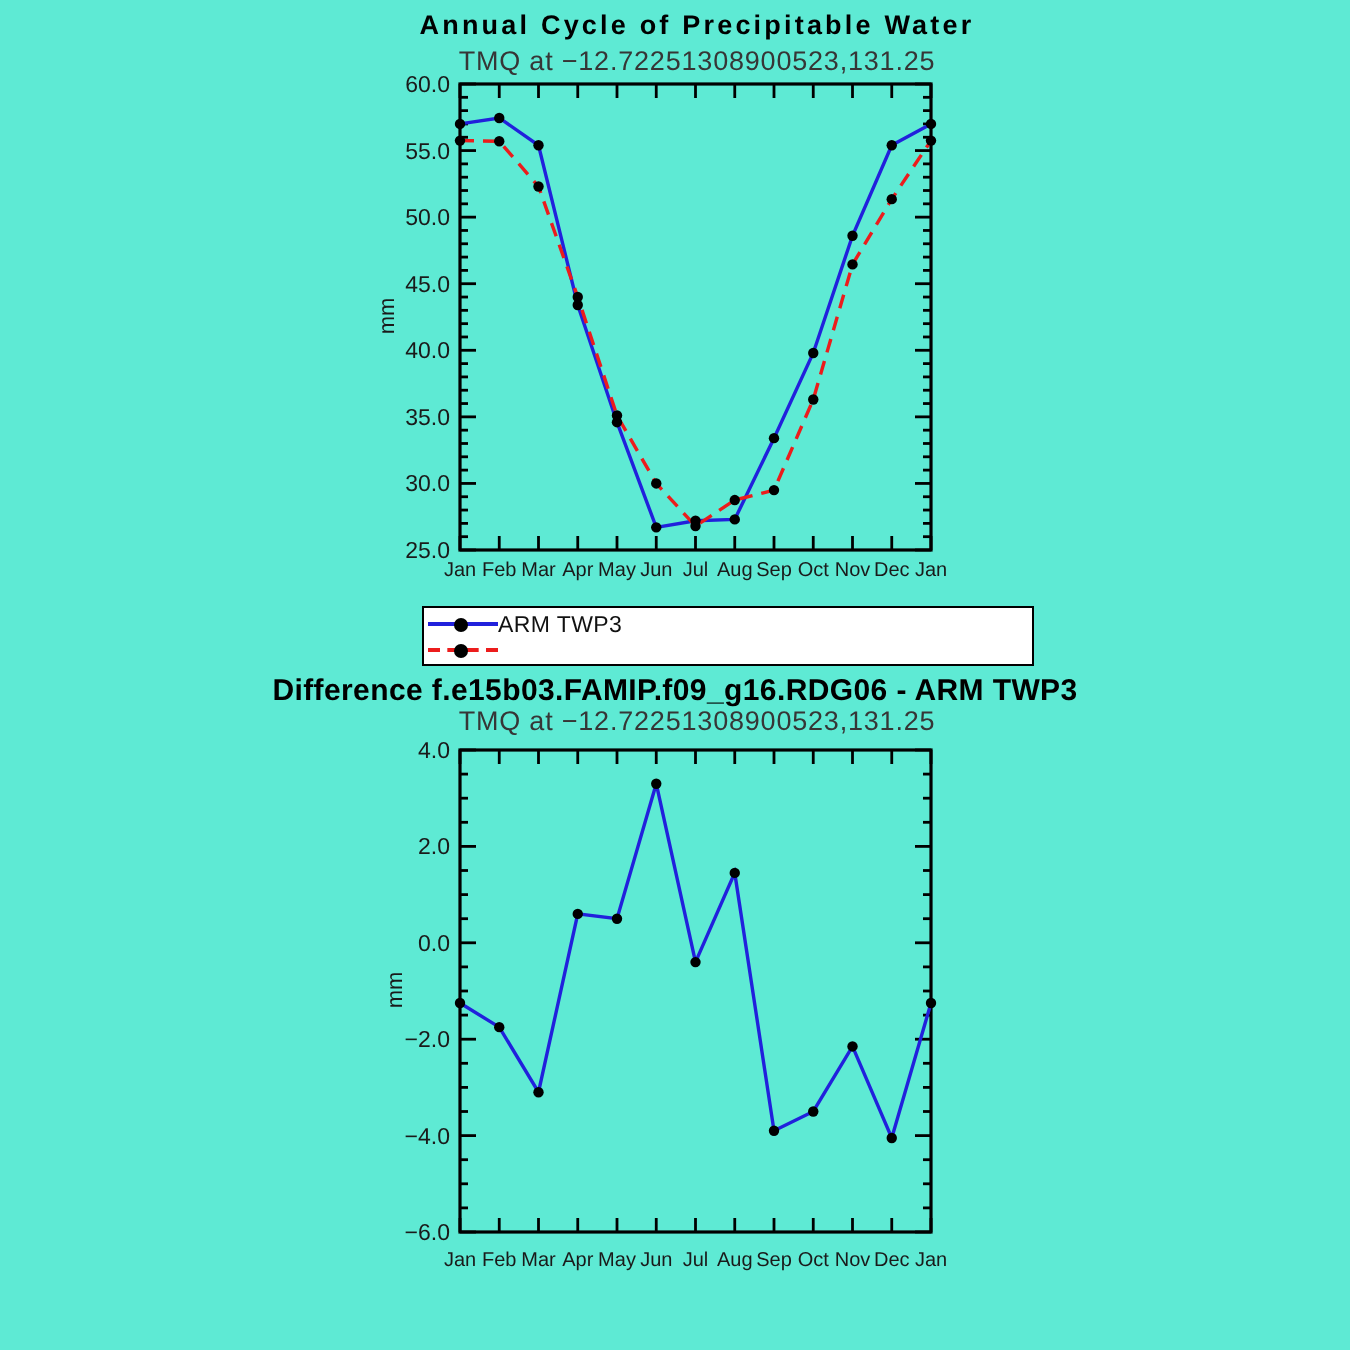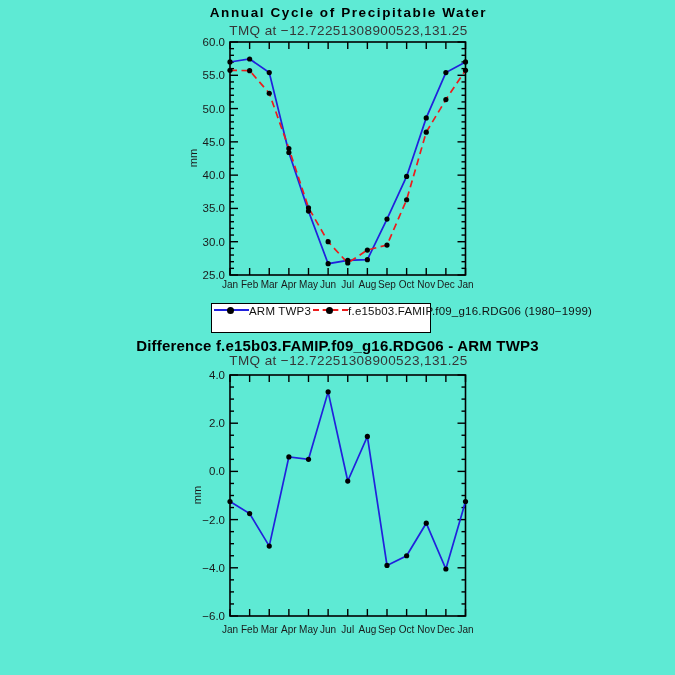--- a/index.html
+++ b/index.html
@@ -34,26 +34,27 @@
   }
   .s1 { top: 23px; }
   .s2 { top: 353px; }
   svg.chart { position: absolute; left: 0; }
   #svg1 { top: 0; }
   #svg2 { top: 340px; }
   .legend {
     position: absolute;
     left: 211px;
     top: 303px;
-    width: 220px;
+    width: 306px;
     height: 30px;
     border: 1.6px solid #000000;
     box-sizing: border-box;
     display: flex;
-    justify-content: space-between;
+    flex-direction: column;
+    justify-content: flex-end;
     background: #ffffff;
   }
   .lrow { display: flex; align-items: center; height: 13px; }
   .lswatch { position: relative; width: 37px; height: 11px; flex: 0 0 37px; }
   .lline { position: absolute; left: 2px; right: 0px; top: 4px; height: 0; }
   .ldot {
     position: absolute; left: 15px; top: 2px;
     width: 7px; height: 7px; border-radius: 50%;
     background: #000000;
   }
@@ -232,21 +233,20 @@
         <span class="lline" id="lline0" style="border-top: 2px solid rgb(33, 33, 220);"></span>
           <span class="ldot"></span>
       </span>
       <span class="llabel">ARM TWP3</span>
     </div>
     <div class="lrow">
       <span class="lswatch">
         <span class="lline" id="lline1" style="border-top: 2px dashed rgb(236, 28, 28);"></span>
           <span class="ldot"></span>
       </span>
-      <span class="llabel">f.e15b03.FAMIP.f09_g16.RDG06 (1980−1999)</span>
     </div>
   </div>
 
   <div class="chart-title t2">Difference f.e15b03.FAMIP.f09_g16.RDG06 - ARM TWP3</div>
 
   <div class="chart-subtitle s2">TMQ at −12.72251308900523,131.25</div>
 
   <svg id="svg2" class="chart" width="675" height="335">
       <rect x="230" y="35" width="235.5" height="241" fill="none" stroke="#000000" stroke-width="1.6"></rect>
       <g stroke="#000000" stroke-width="1.4">

